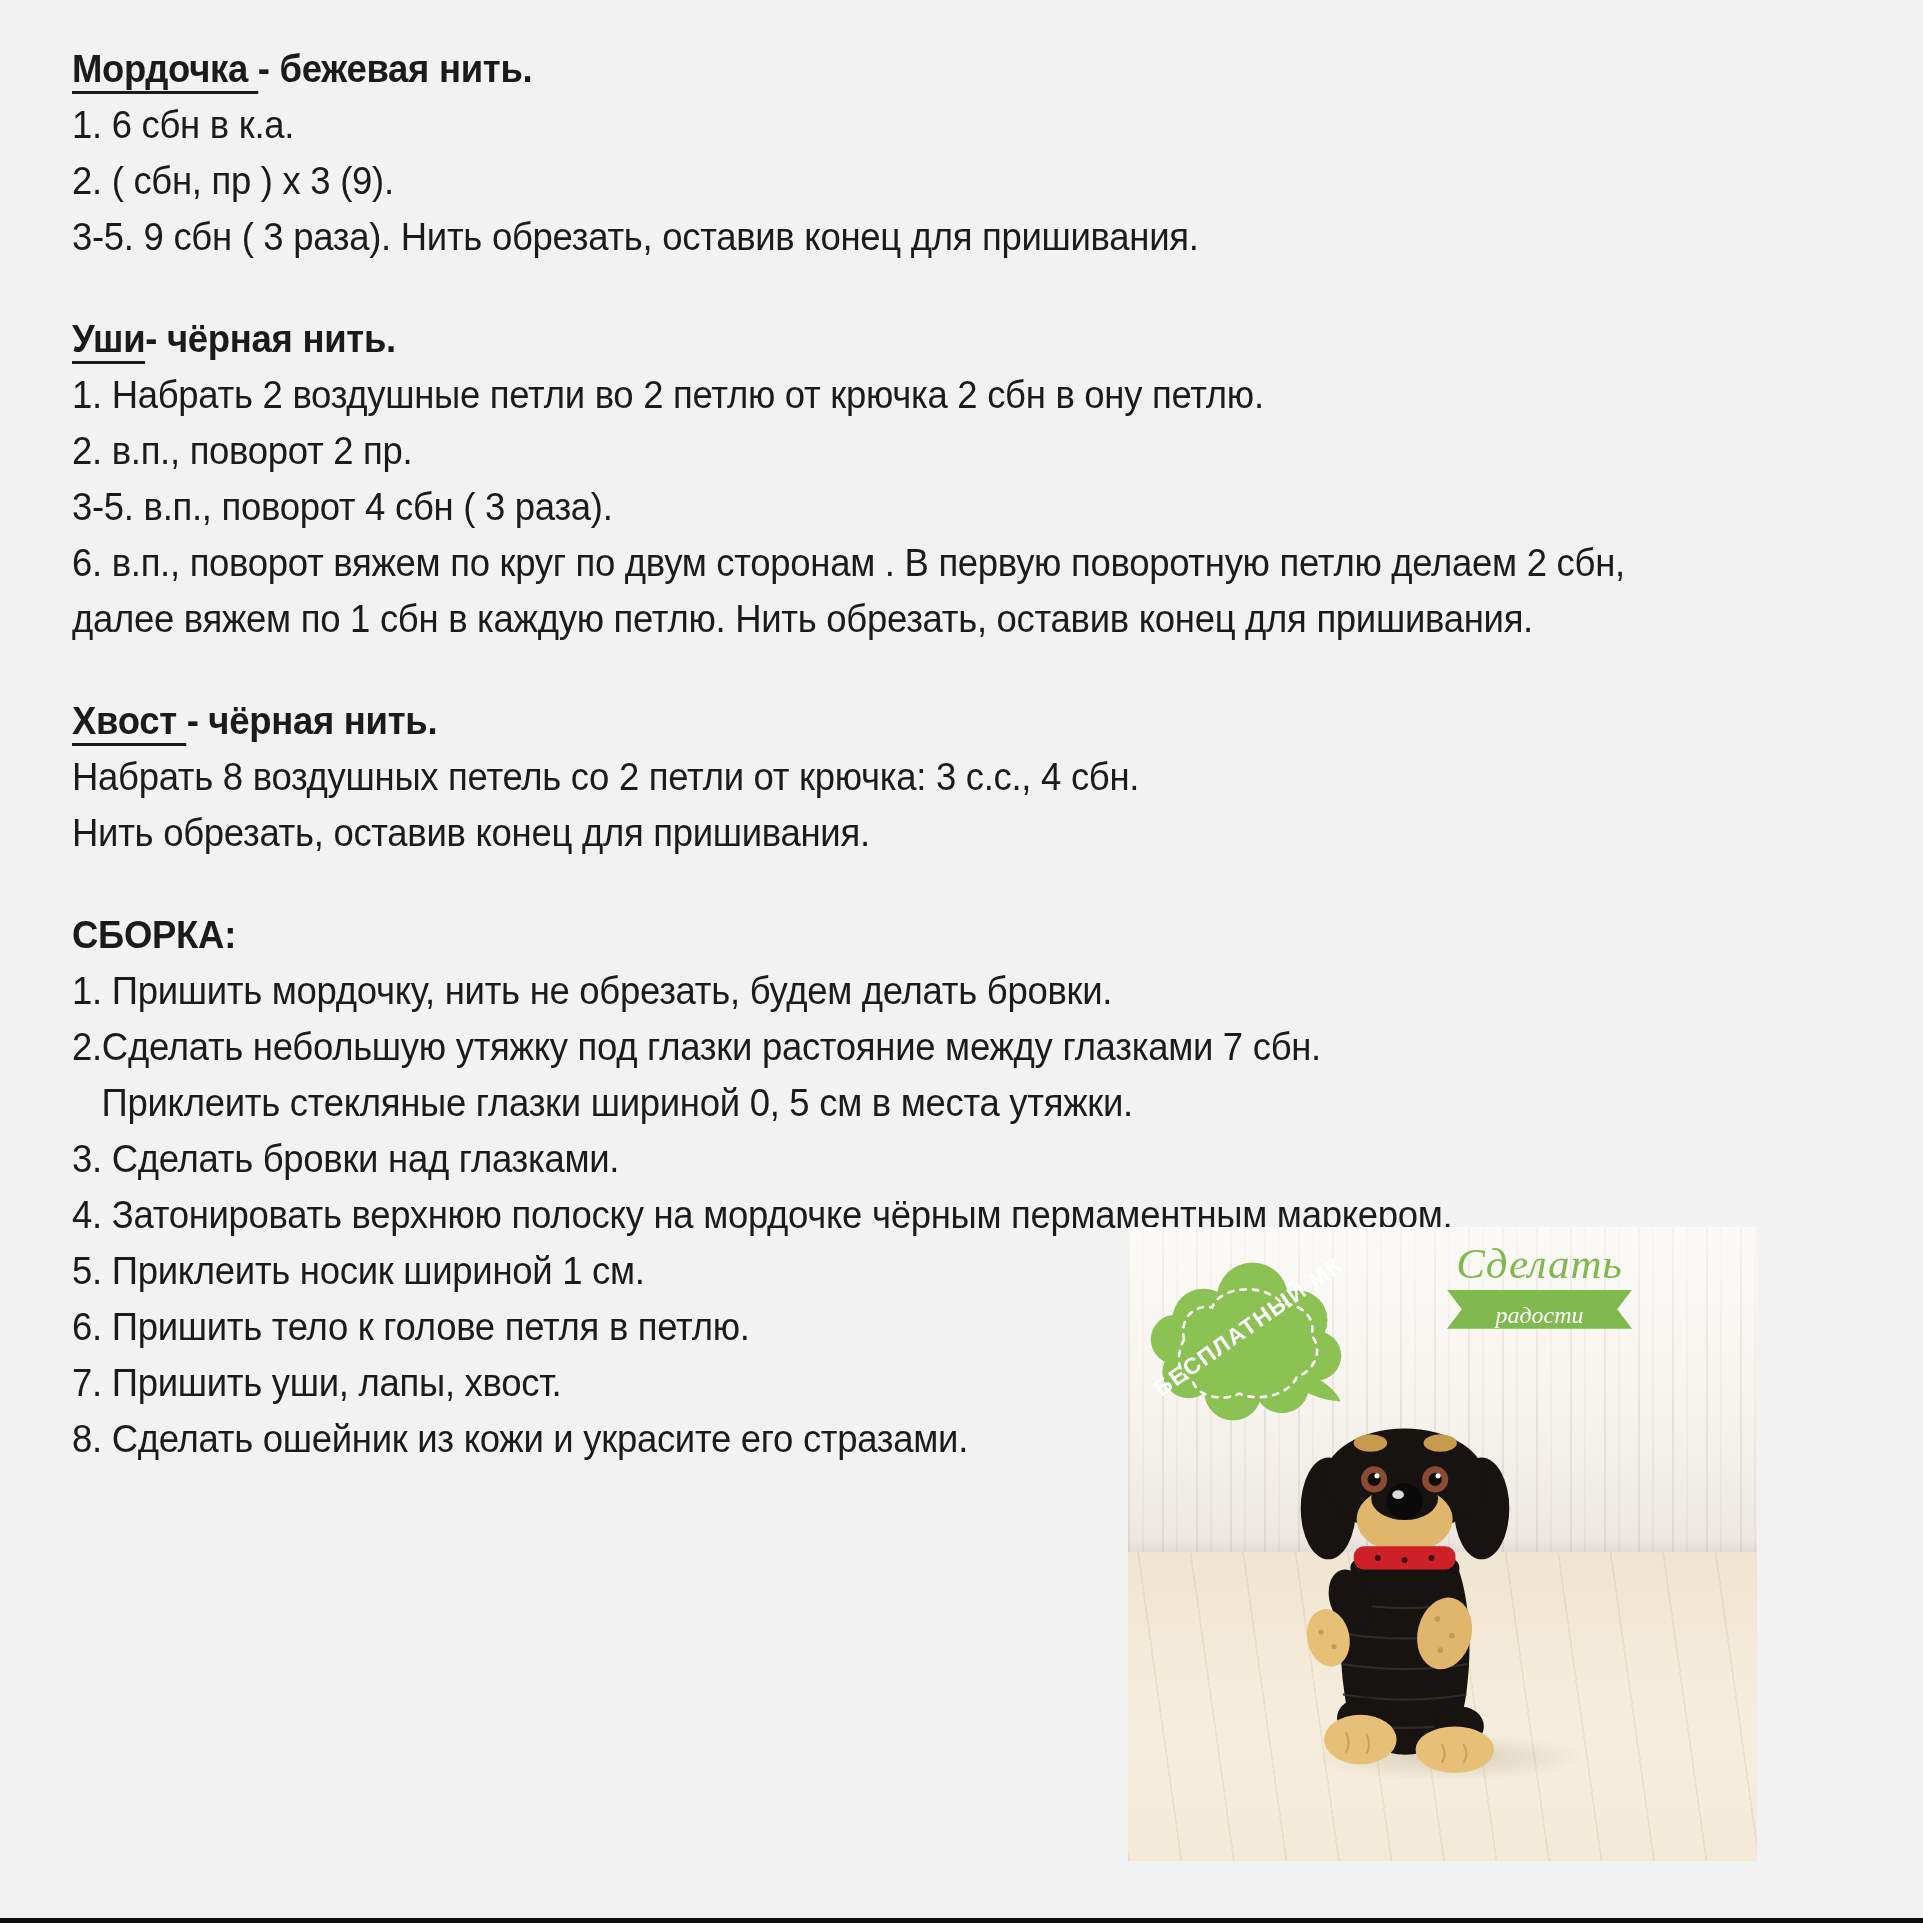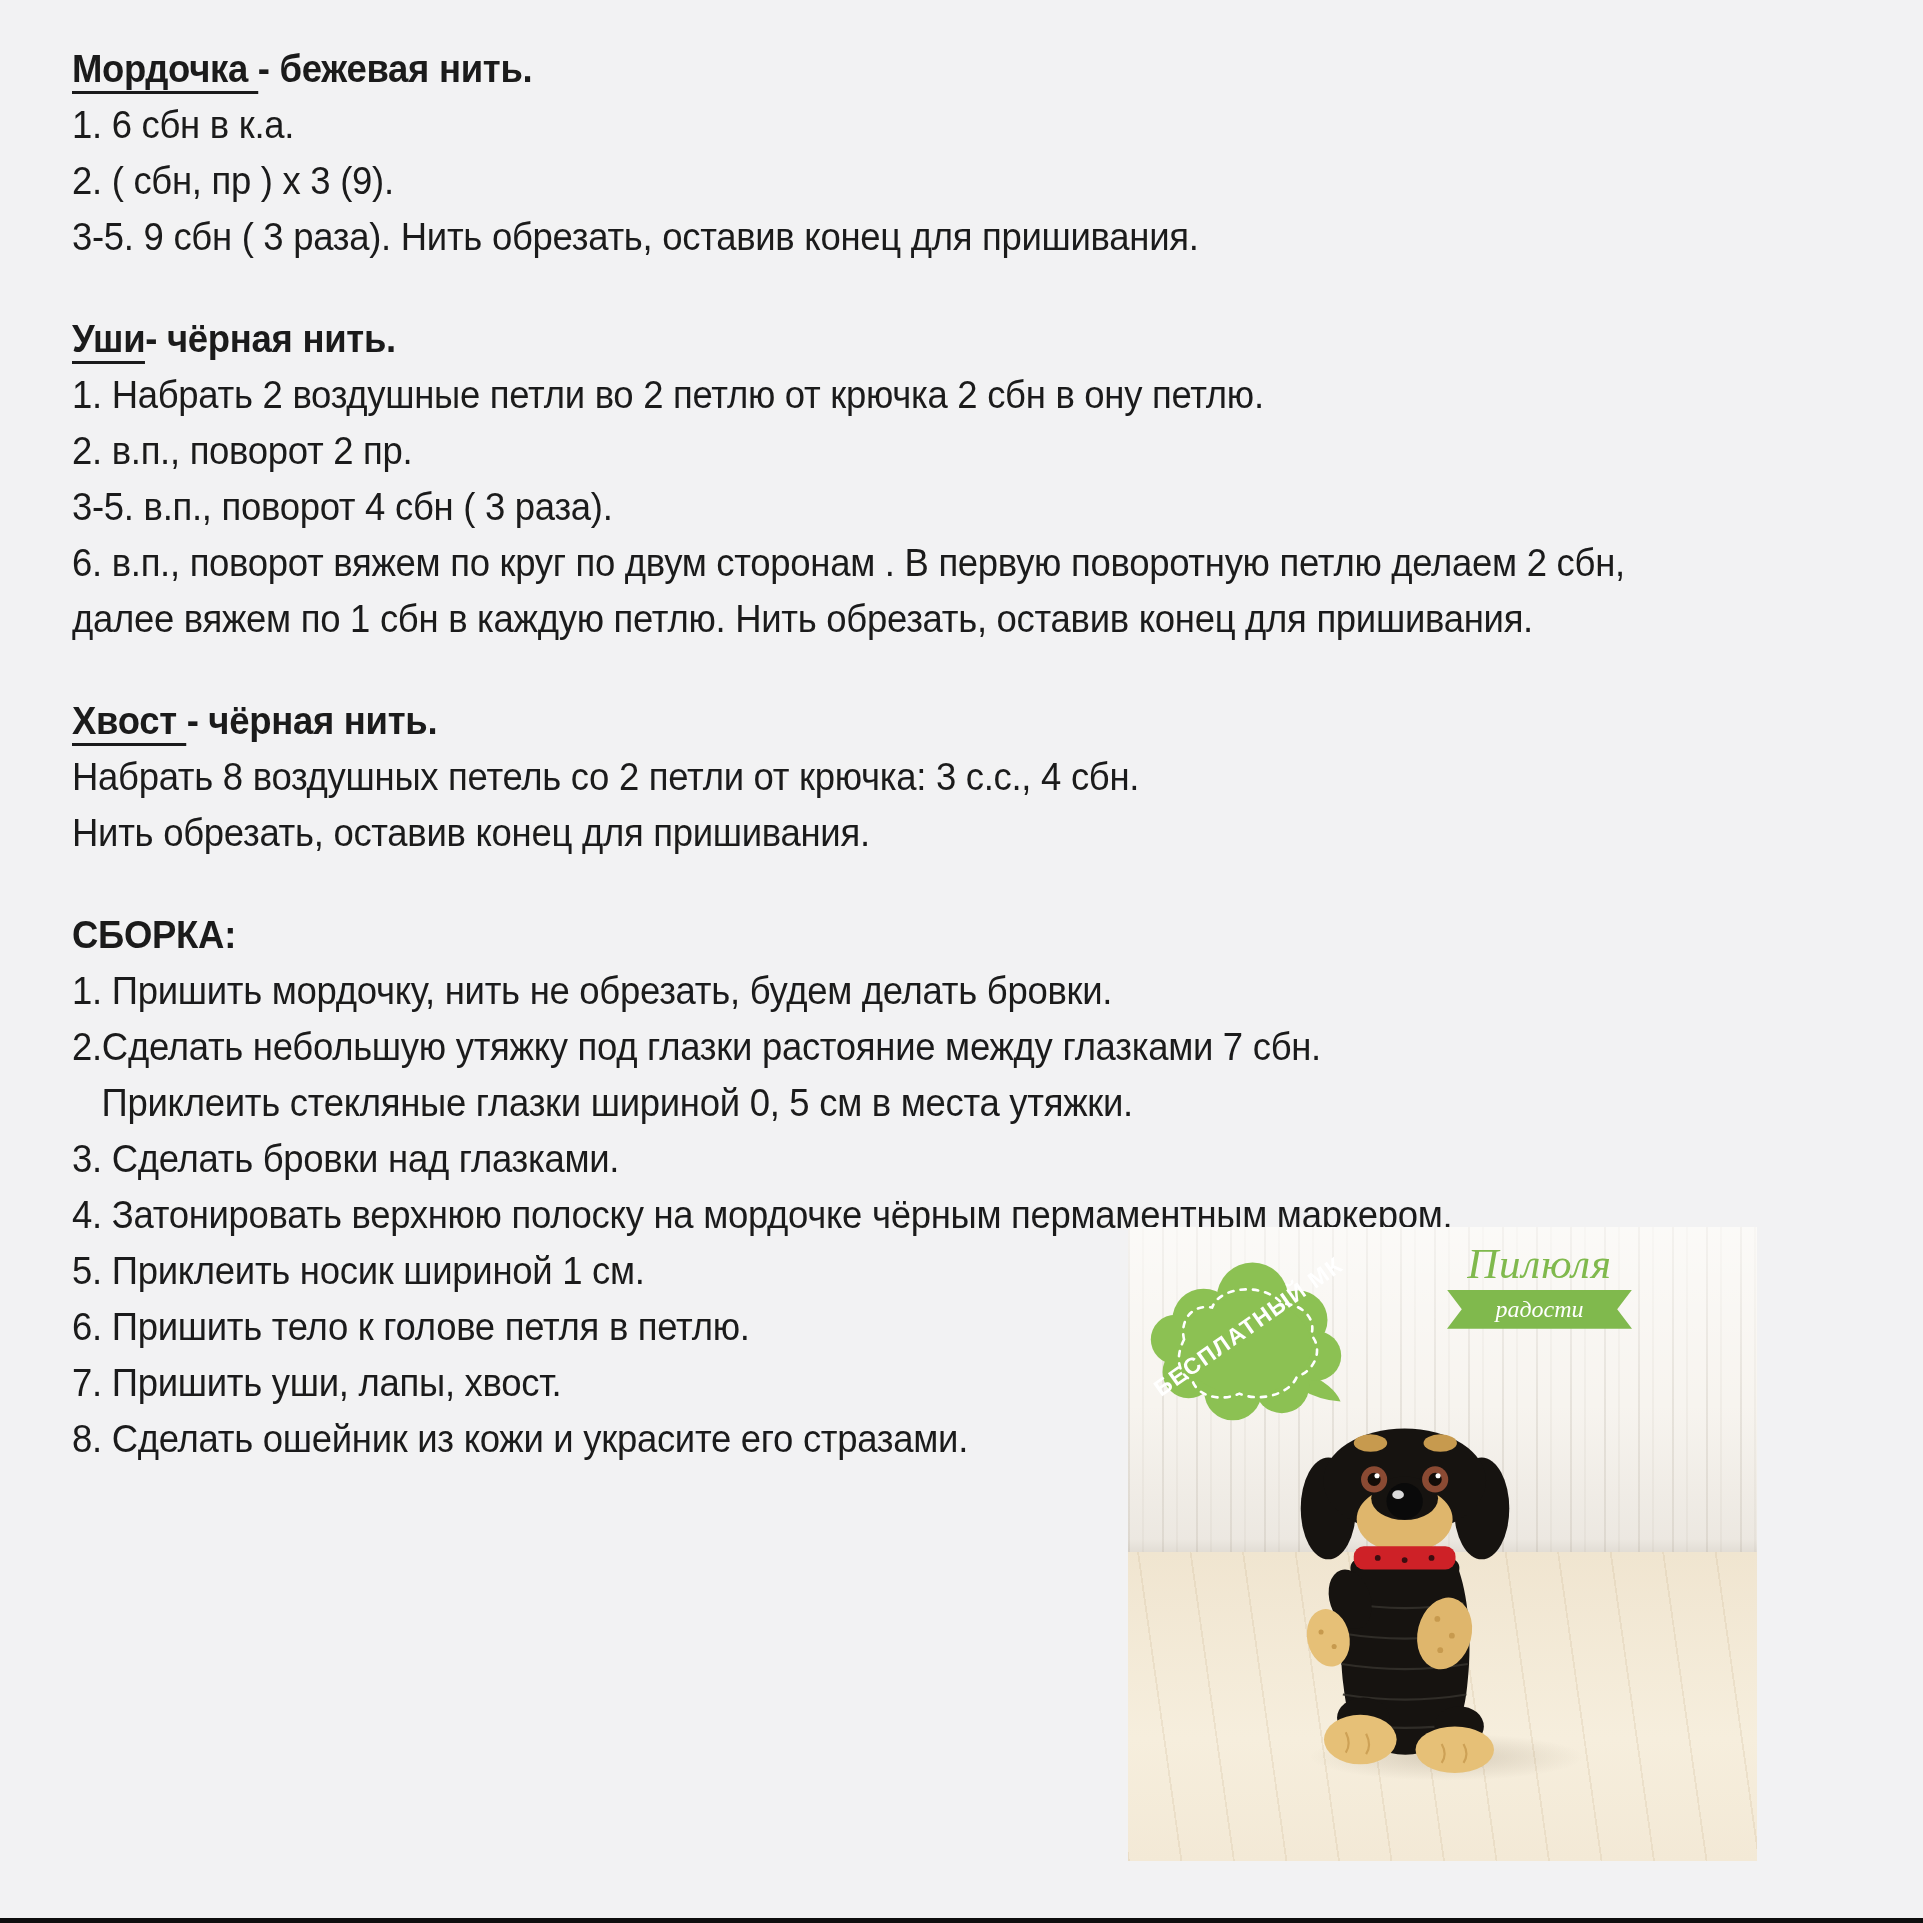--- a/index.html
+++ b/index.html
@@ -118,22 +118,22 @@
         <circle cx="62" cy="175" r="40"></circle>
         <circle cx="42" cy="125" r="38"></circle>
         <ellipse cx="150" cy="135" rx="100" ry="75"></ellipse>
       </g>
       <path d="M 55,125 C 48,95 68,70 98,76 C 110,42 180,38 205,70 C 238,70 258,95 250,118 C 268,138 258,172 228,182 C 218,208 172,222 140,208 C 108,222 74,210 68,188 C 44,178 42,150 55,125 Z" fill="none" stroke="#ffffff" stroke-width="4" stroke-dasharray="8 11" stroke-linecap="round"></path>
     </svg>
     <div class="badge-text">Бесплатный МК</div>
   </div>
 
   <div class="logo">
-    <div class="logo-title" style="color: rgb(128, 185, 77);">Пилюля</div>
-    <div class="logo-ribbon" style="background: rgb(128, 185, 77);">
+    <div class="logo-title" style="color: rgb(128, 185, 77);">Сделать</div>
+    <div class="logo-ribbon" style="background: rgb(128, 185, 77); align-items: flex-end;">
       <span class="logo-subtitle">радости</span>
     </div>
   </div>
 
   <div class="dog">
     <svg viewBox="0 0 355 485">
 
       <g fill="#161310">
         <ellipse cx="72" cy="120" rx="38" ry="70"></ellipse>
         <ellipse cx="283" cy="120" rx="38" ry="70"></ellipse>

